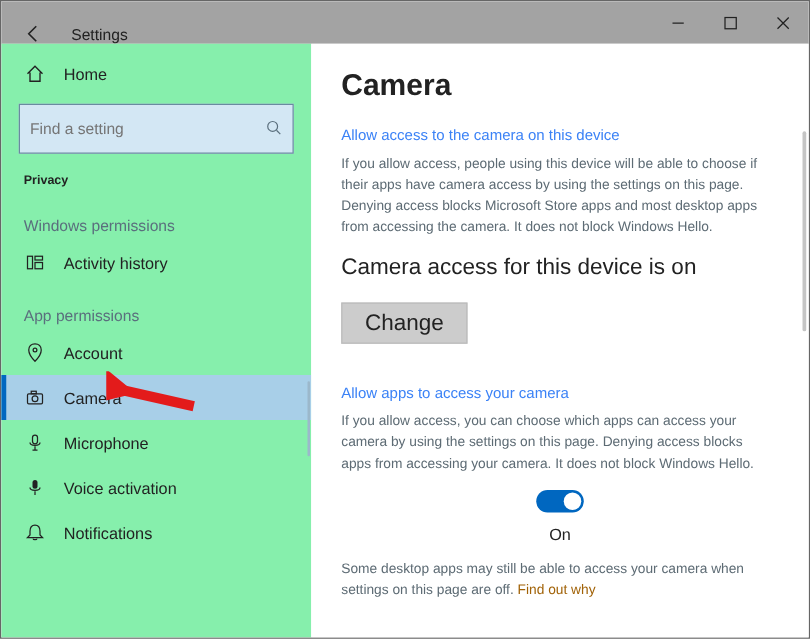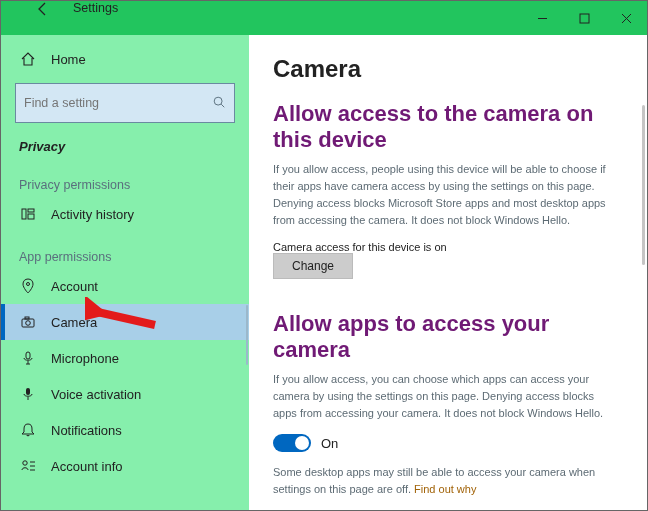--- a/index.html
+++ b/index.html
@@ -9,24 +9,24 @@
     color: #222;
     background: #fff;
     width: 648px;
     height: 511px;
     overflow: hidden;
     border: 1px solid #666;
     position: relative;
   }
   .titlebar {
     display: flex;
-    align-items: flex-start;
+    align-items: flex-end;
     height: 34px;
-    background: #22c55e;
-    padding-left: 34px;
+    background: #a3a3a3;
+    padding-left: 18px;
   }
   .titlebar .back-icon { width: 20px; display:flex; align-items:center; }
   .titlebar .title { margin-left: 18px; font-size: 12.5px; color:#222; }
   .winbtns { margin-left: auto; display:flex; }
   .winbtn { width: 42px; height: 34px; display:flex; align-items:center; justify-content:center; }
   .winbtn svg { width:11px; height:11px; }
   .app { display:flex; height: calc(100% - 34px); }
 
   
   .sidebar {
@@ -61,24 +61,23 @@
   .search input {
     flex: 1;
     background: transparent;
     border: none;
     outline: none;
     font-size: 12.5px;
     color:#444;
   }
   .section-title {
     padding: 8px 18px 6px 18px;
-    font-size: 13px;
+    font-size: 10px;
     font-weight: 600;
     color:#222;
-    font-style:italic;
   }
   .group-label {
     padding: 18px 18px 4px 18px;
     font-size: 12.5px;
     color: #5a6f7d;
   }
   .nav-item.selected {
     background: #a8cfe8;
     position: relative;
   }
@@ -92,33 +91,33 @@
 
   
   .main {
     flex:1;
     background:#fff;
     padding: 20px 24px 0 24px;
     overflow: hidden;
     position: relative;
   }
   .main h1 { font-size: 24px; font-weight:600; margin-bottom: 18px; color:#222; }
-  .main h2 { font-size: 22px; font-weight:700; margin: 4px 0 8px 0; color:#701a75; }
+  .main h2 { font-size: 12px; font-weight:400; margin: 4px 0 8px 0; color:#3b82f6; }
   .desc { font-size: 11px; color:#5d6b74; line-height:1.55; margin-bottom: 12px; max-width: 340px; }
-  .status { font-size: 11px; color:#222; margin-bottom: 0; }
+  .status { font-size: 18px; color:#222; margin-bottom: 18px; }
   .btn {
     display:inline-block;
     padding: 5px 18px;
     background:#ccc;
     border:1px solid #bbb;
-    font-size:12px;
+    font-size:18px;
     margin-bottom: 28px;
     cursor:pointer;
   }
-  .toggle-row { display:flex; align-items:center; gap:10px; margin: 6px 0 12px 0;}
+  .toggle-row { display:flex; align-items:center; gap:10px; margin: 6px 0 12px 0; flex-direction: column;}
   .toggle {
     width: 38px; height:18px; border-radius:9px; background:#0067c0; position:relative;
   }
   .toggle::after {
     content:""; position:absolute; right:2px; top:2px; width:14px; height:14px; background:#fff; border-radius:50%;
   }
   .link { color:#a16207; }
   .scroll-ind {
     position:absolute; right:2px; top:70px; width:3px; height:160px; background:#c5c5c5; border-radius:2px;
   }
@@ -180,21 +179,21 @@
         <span>
           <svg viewBox="0 0 16 16" width="14" height="14">
               <circle cx="7" cy="7" r="4.5" stroke="#5a6f7d" stroke-width="1.1" fill="none"></circle>
               <path d="M10.5 10.5 L14 14" stroke="#5a6f7d" stroke-width="1.1"></path>
             </svg>
         </span>
       </div>
     </div>
     <div class="section-title">Privacy</div>
 
-    <div class="group-label">Privacy permissions</div>
+    <div class="group-label">Windows permissions</div>
     <div class="nav-item">
       <span class="nicon">
         <svg viewBox="0 0 16 16" width="16" height="16">
             <rect x="2" y="3" width="4" height="10" stroke="#222" fill="none"></rect>
             <rect x="8" y="3" width="6" height="3" stroke="#222" fill="none"></rect>
             <rect x="8" y="8" width="6" height="5" stroke="#222" fill="none"></rect>
           </svg>
       </span>
       <span>Activity history</span>
     </div>
@@ -237,29 +236,20 @@
       </span>
       <span>Voice activation</span>
     </div>
     <div class="nav-item">
       <span class="nicon">
         <svg viewBox="0 0 16 16" width="16" height="16">
             <path d="M8 2 C11 2 12 4 12 7 V10 L14 12 H2 L4 10 V7 C4 4 5 2 8 2 Z M6.5 13 C6.5 14 9.5 14 9.5 13" stroke="#222" fill="none"></path>
           </svg>
       </span>
       <span>Notifications</span>
-    </div>
-    <div class="nav-item">
-      <span class="nicon">
-        <svg viewBox="0 0 16 16" width="16" height="16">
-            <circle cx="5" cy="5" r="2.2" stroke="#222" fill="none"></circle>
-            <path d="M2 12 C2 9 8 9 8 12 M10 4 H15 M10 8 H15 M10 12 H15" stroke="#222" fill="none"></path>
-          </svg>
-      </span>
-      <span>Account info</span>
     </div>
     <div class="sidebar-scroll-ind"></div>
   </div>
 
   <div class="main">
     <div class="scroll-ind"></div>
     <h1>Camera</h1>
 
     <h2>Allow access to the camera on this device</h2>
     <p class="desc">If you allow access, people using this device will be able to choose if their apps have camera access by using the settings on this page. Denying access blocks Microsoft Store apps and most desktop apps from accessing the camera. It does not block Windows Hello.</p>

